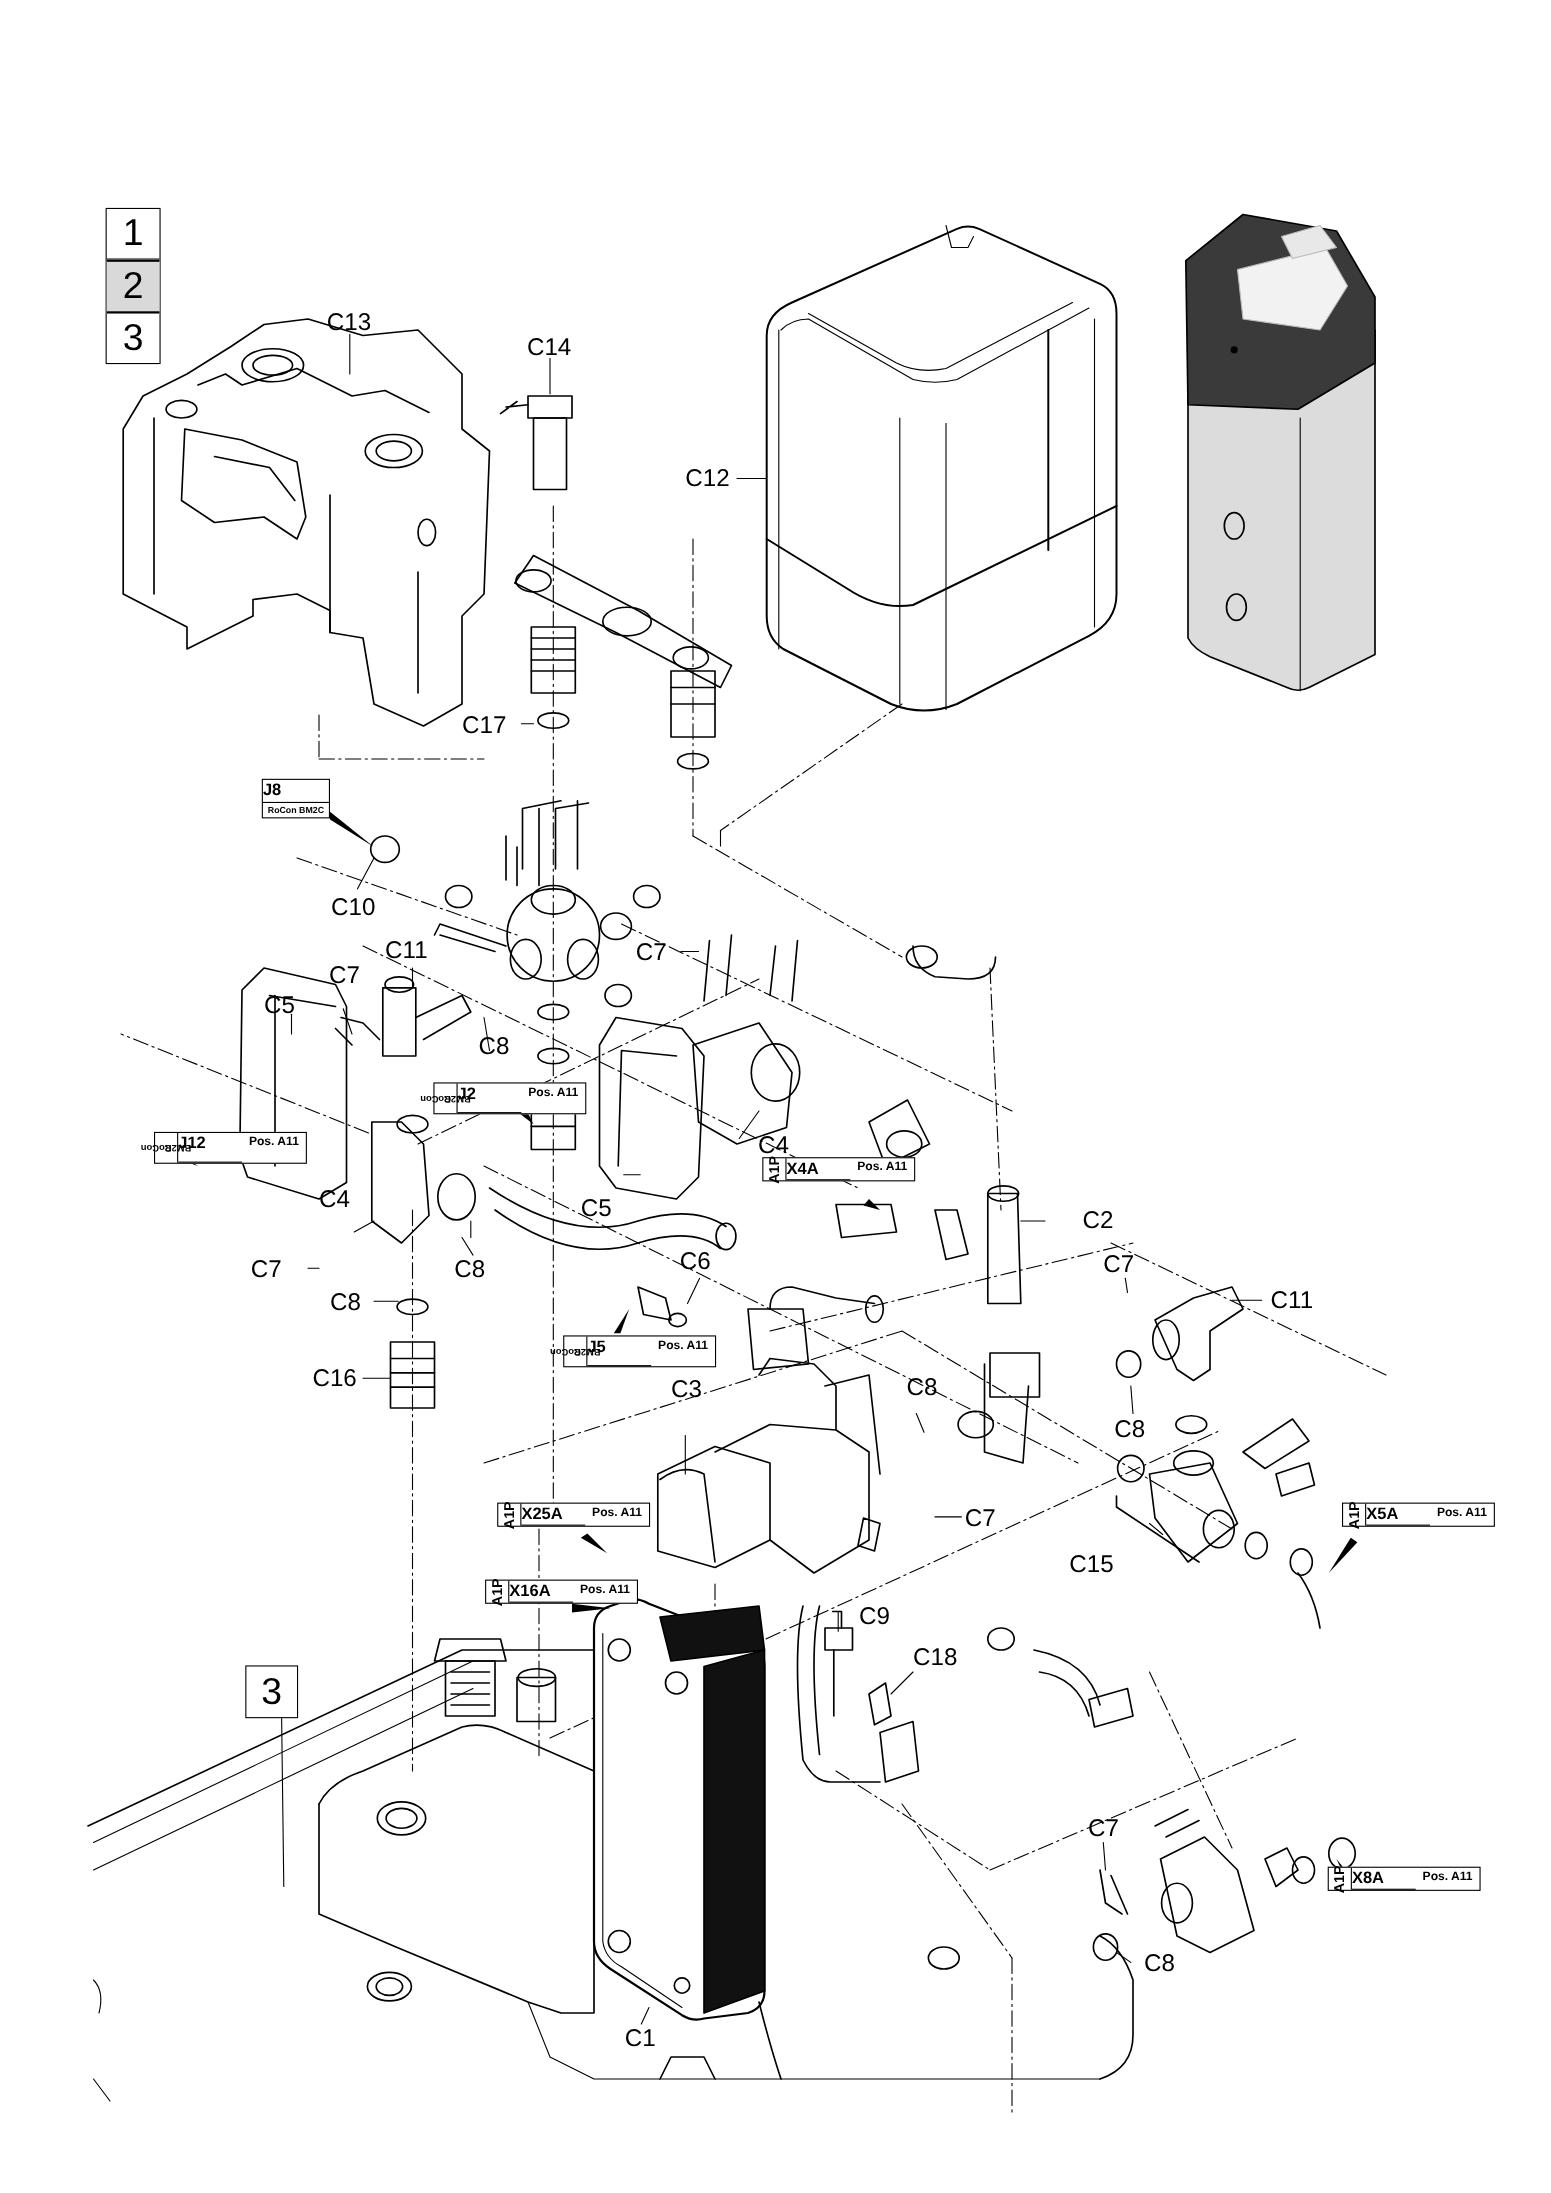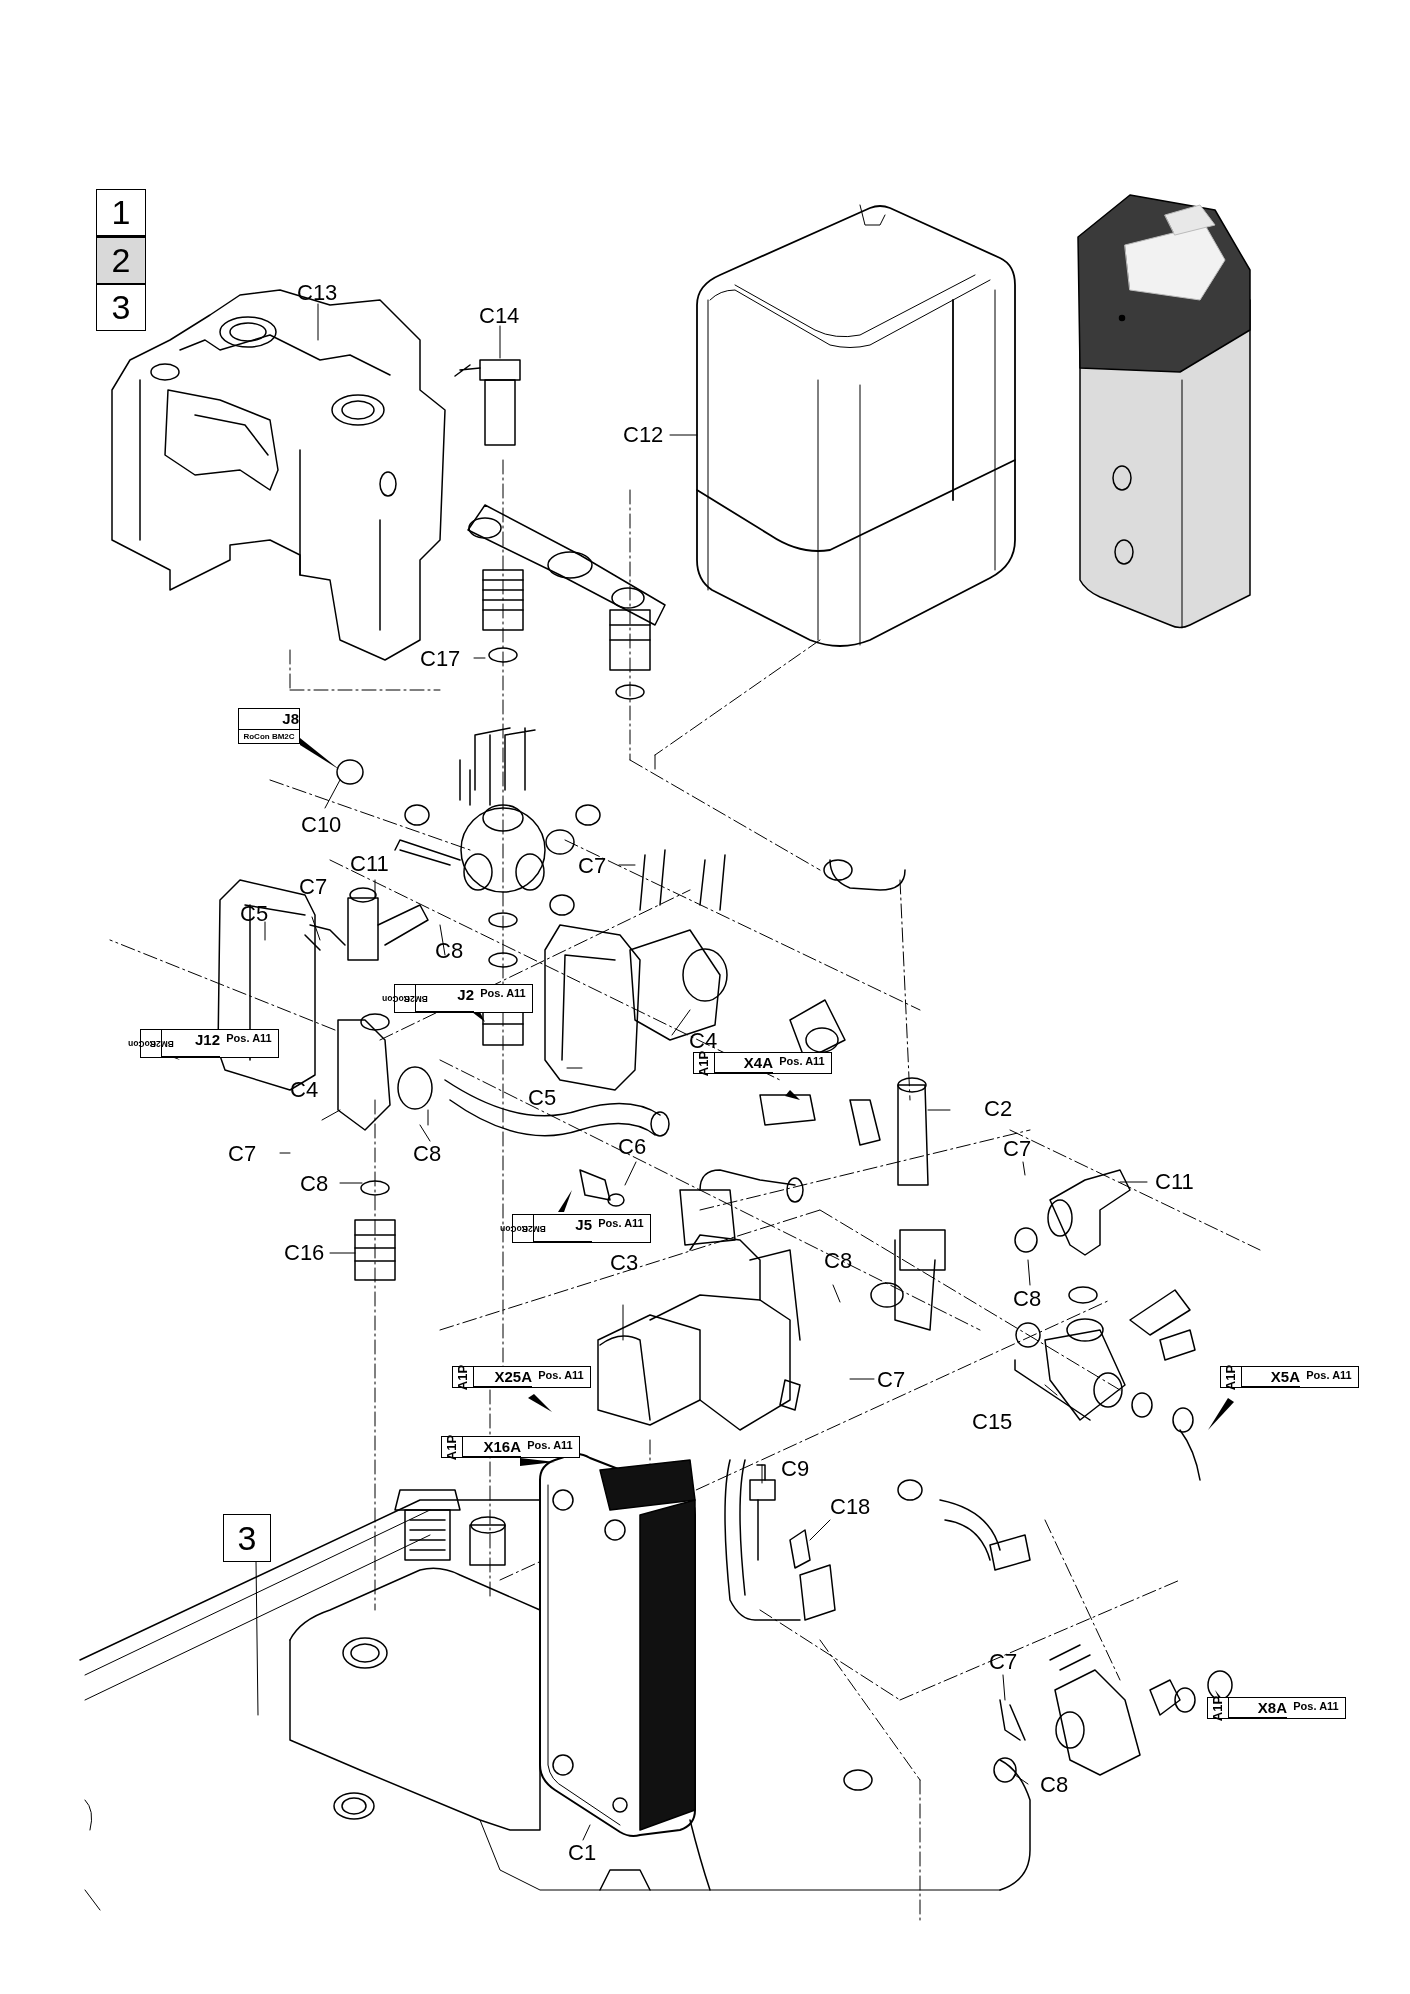--- a/index.html
+++ b/index.html
@@ -10,21 +10,21 @@
   .view-sel { position: absolute; left: 96px; top: 189px; width: 48px; border: 1px solid #000; }
   .view-sel div { height: 45px; border-bottom: 1px solid #000; font-size: 34px; line-height: 45px; text-align: center; }
   .view-sel div:last-child { border-bottom: none; }
   .view-sel div.active { background: #d9d9d9; border-top: 2px solid #000; border-bottom: 2px solid #000; }
   .box3 { position: absolute; left: 223px; top: 1514px; width: 46px; height: 46px; border: 1px solid #000;
           font-size: 34px; line-height: 46px; text-align: center; background: #fff; }
   .conn { position: absolute; border: 1.5px solid #000; background: #fff; display: flex; }
   .conn .side { border-right: 1.5px solid #000; display: flex; align-items: center; justify-content: center; }
   .conn .side span { transform: rotate(-90deg); font-weight: bold; white-space: nowrap; display: block; }
   .conn .main { display: flex; flex-direction: row; }
-  .conn .id { border-bottom: 1.5px solid #000; font-weight: bold; text-align: right; }
+  .conn .id { border-bottom: 1.5px solid #000; font-weight: bold; text-align: left; }
   .conn .pos { text-align: center; font-weight: bold; }
   .conn.simple { flex-direction: column; }
   .conn.simple .id { font-size: 15px; line-height: 20px; }
   .conn.simple .pos { font-size: 8px; line-height: 13px; font-weight: bold; }
   .c-a1p .side { width: 20px; } .c-a1p .side span { font-size: 13px; }
   .c-a1p .id { font-size: 15px; line-height: 19px; width: 58px; }
   .c-a1p .pos { font-size: 11px; line-height: 17px; width: 58px; }
   .c-rc .side { width: 20px; flex-direction: column; }
   .c-rc .side span { font-size: 8.5px; line-height: 9px; }
   .c-rc .id { font-size: 15px; line-height: 19px; width: 58px; }

